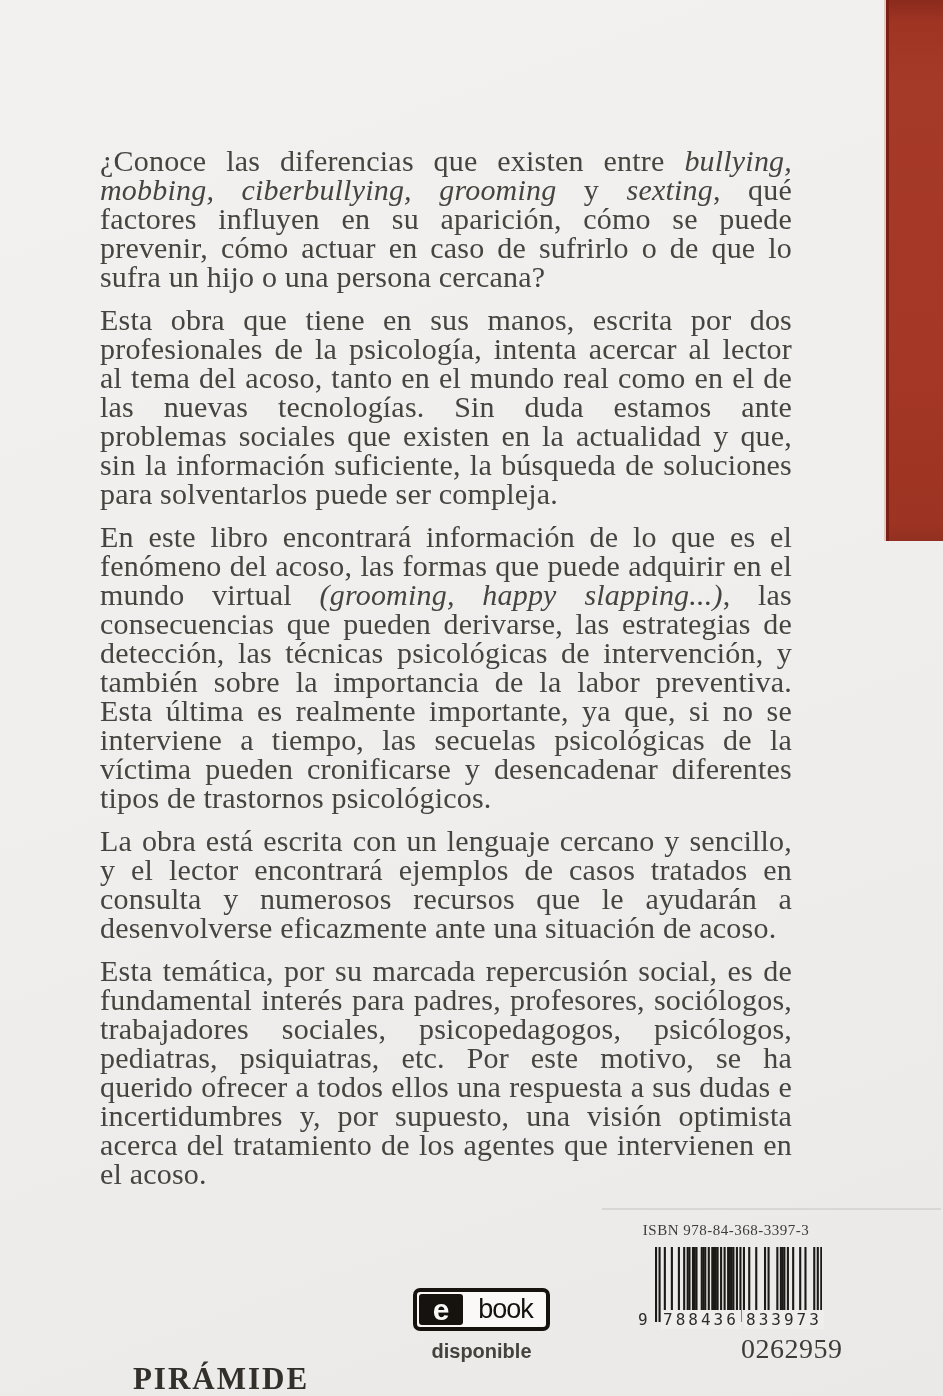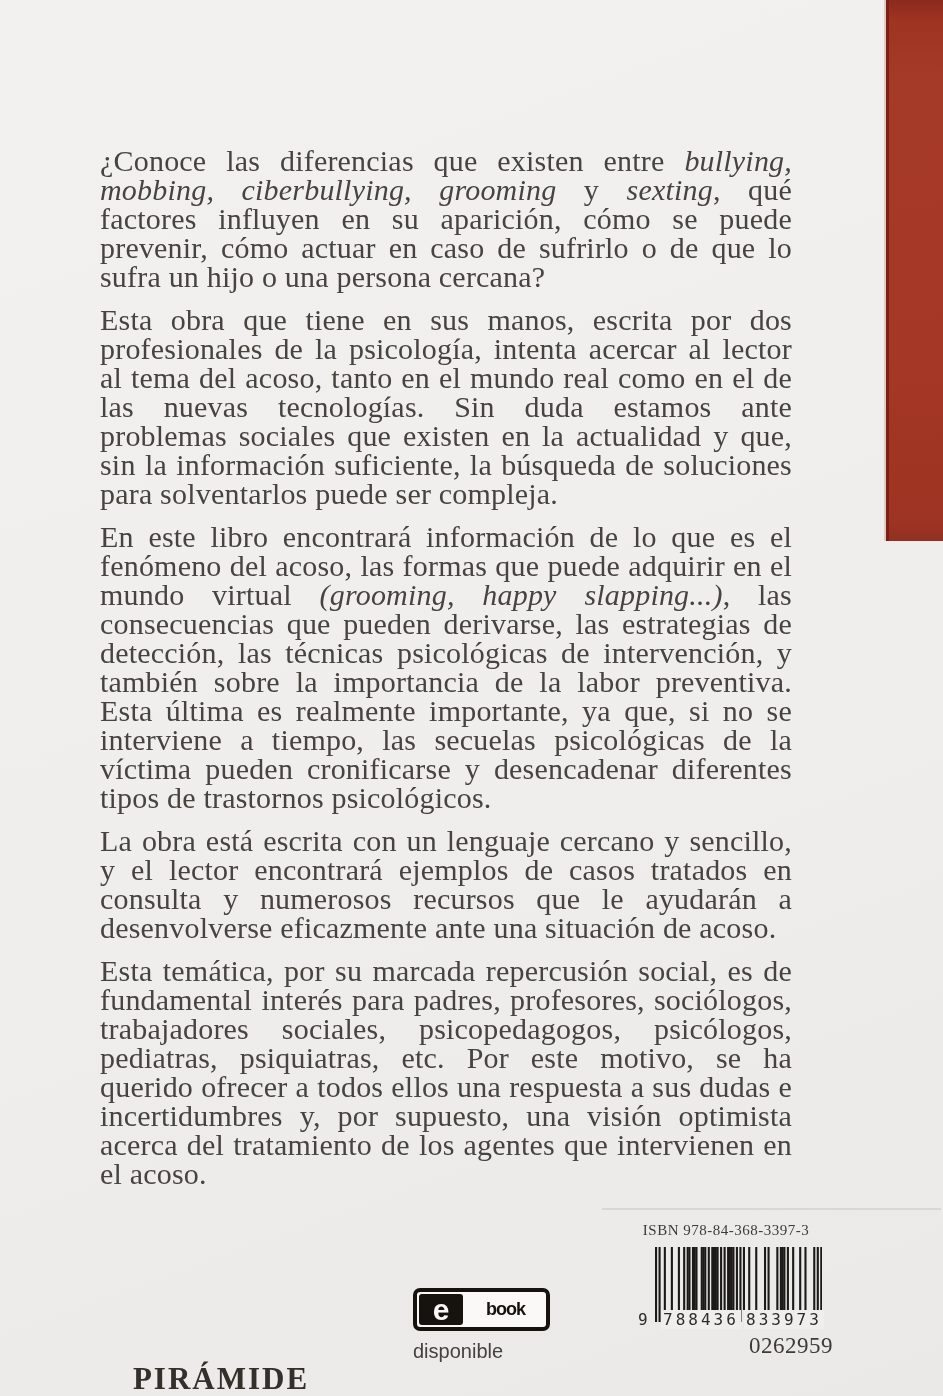--- a/index.html
+++ b/index.html
@@ -29,43 +29,43 @@
   
   .isbn-divider{position:absolute;left:602px;top:1208px;width:339px;height:2px;background:#d6d4d1;opacity:.85;}
   .isbn-label{position:absolute;left:604px;top:1222px;width:244px;text-align:center;font-size:15px;color:#3e3b37;letter-spacing:.5px;}
 
   .barcode{position:absolute;left:638px;top:1247px;width:200px;height:84px;}
   .barcode svg{position:absolute;left:17px;top:0;}
   .bc-digit{font-family:"DejaVu Sans Mono",monospace;font-size:16px;color:#2e2c29;}
   .bc-lead{position:absolute;left:0;top:63px;}
   .bc-g1{position:absolute;left:23px;top:63px;letter-spacing:3px;background:#efeeec;padding:0 2px;}
   .bc-g2{position:absolute;left:106px;top:63px;letter-spacing:3px;background:#efeeec;padding:0 2px;}
-  .bc-code{position:absolute;left:741px;top:1333px;width:92px;text-align:right;font-size:23px;color:#3e3b37;letter-spacing:.5px;}
+  .bc-code{position:absolute;left:741px;top:1333px;width:92px;text-align:right;font-size:28px;color:#3e3b37;letter-spacing:.5px;}
 
   .piramide{position:absolute;left:88px;top:1361px;width:266px;text-align:center;color:#332f2a;font-weight:bold;}
   .piramide-name{font-size:31px;letter-spacing:2px;}
   .piramide-web{font-size:20.5px;margin-top:11px;color:#474440;letter-spacing:.2px;}
 
   .ebook{
     position:absolute;left:413px;top:1288px;width:137px;height:43px;box-sizing:border-box;
     border:4px solid #16130f;border-radius:7px;background:#faf9f7;
     display:flex;align-items:stretch;font-family:"Liberation Sans",sans-serif;
   }
   .ebook-e{
     width:44px;background:#16130f;border-radius:3px;margin:2px;
     display:flex;align-items:center;justify-content:center;
     color:#faf9f7;font-weight:bold;font-size:30px;line-height:1;
   }
   .ebook-book{
     flex:1;display:flex;align-items:center;justify-content:center;
-    font-weight:bold;font-size:18px;letter-spacing:-1px;color:#16130f;
+    font-weight:normal;font-size:27px;letter-spacing:-1px;color:#16130f;
   }
   .disponible{
-    position:absolute;left:413px;top:1340px;width:137px;
-    font-family:"Liberation Sans",sans-serif;font-size:20px;color:#45423e;
+    position:absolute;left:413px;top:1340px;width:137px;text-align:center;
+    font-family:"Liberation Sans",sans-serif;font-size:20px;color:#45423e;font-weight:bold;
   }
 </style>
 </head>
 <body>
 
 <div class="cover">
 
   <div class="red-bar"></div>
 
   <div class="text-block">

